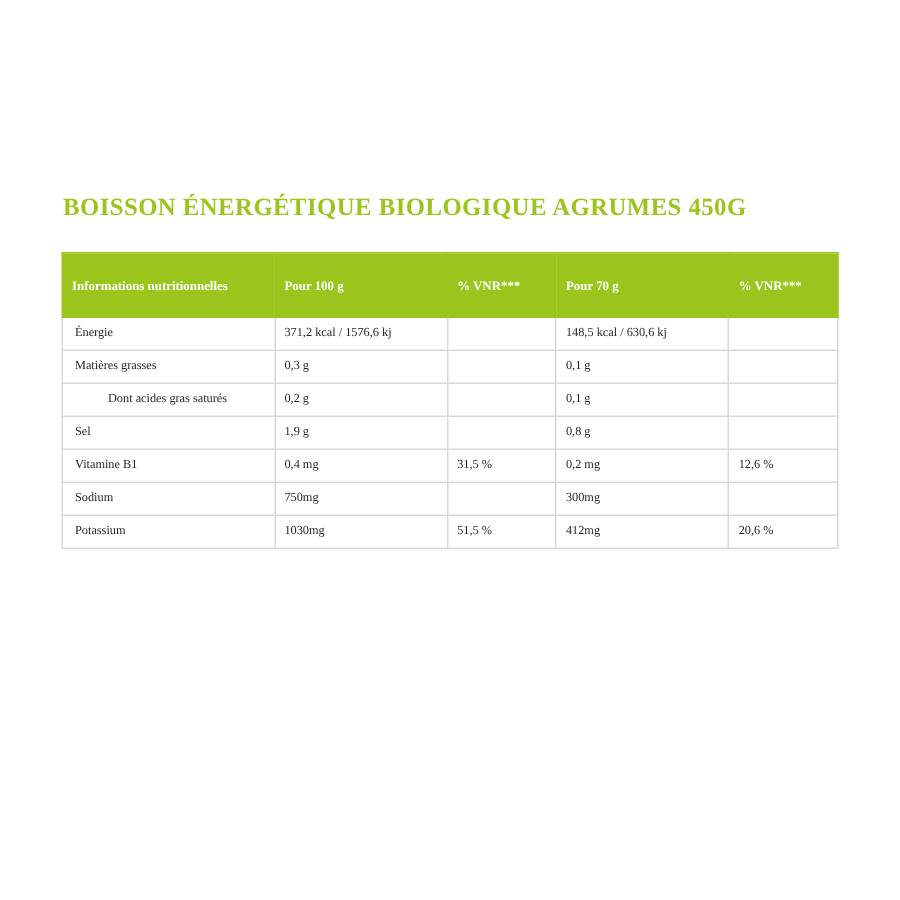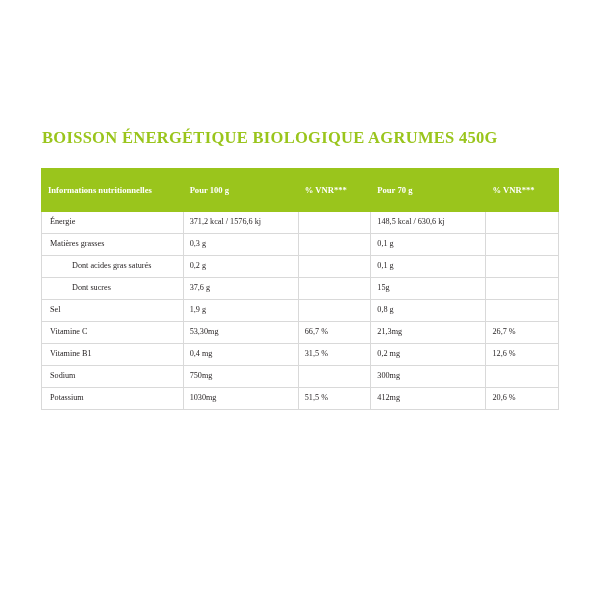--- a/index.html
+++ b/index.html
@@ -118,39 +118,25 @@
           <td></td>
         </tr>
         <tr>
           <td class="label indent">Dont acides gras saturés</td>
           <td>0,2 g</td>
           <td></td>
           <td>0,1 g</td>
           <td></td>
         </tr>
         <tr>
-          <td class="label indent">Dont sucres</td>
-          <td>37,6 g</td>
-          <td></td>
-          <td>15g</td>
-          <td></td>
-        </tr>
-        <tr>
           <td class="label">Sel</td>
           <td>1,9 g</td>
           <td></td>
           <td>0,8 g</td>
           <td></td>
-        </tr>
-        <tr>
-          <td class="label">Vitamine C</td>
-          <td>53,30mg</td>
-          <td>66,7 %</td>
-          <td>21,3mg</td>
-          <td>26,7 %</td>
         </tr>
         <tr>
           <td class="label">Vitamine B1</td>
           <td>0,4 mg</td>
           <td>31,5 %</td>
           <td>0,2 mg</td>
           <td>12,6 %</td>
         </tr>
         <tr>
           <td class="label">Sodium</td>

